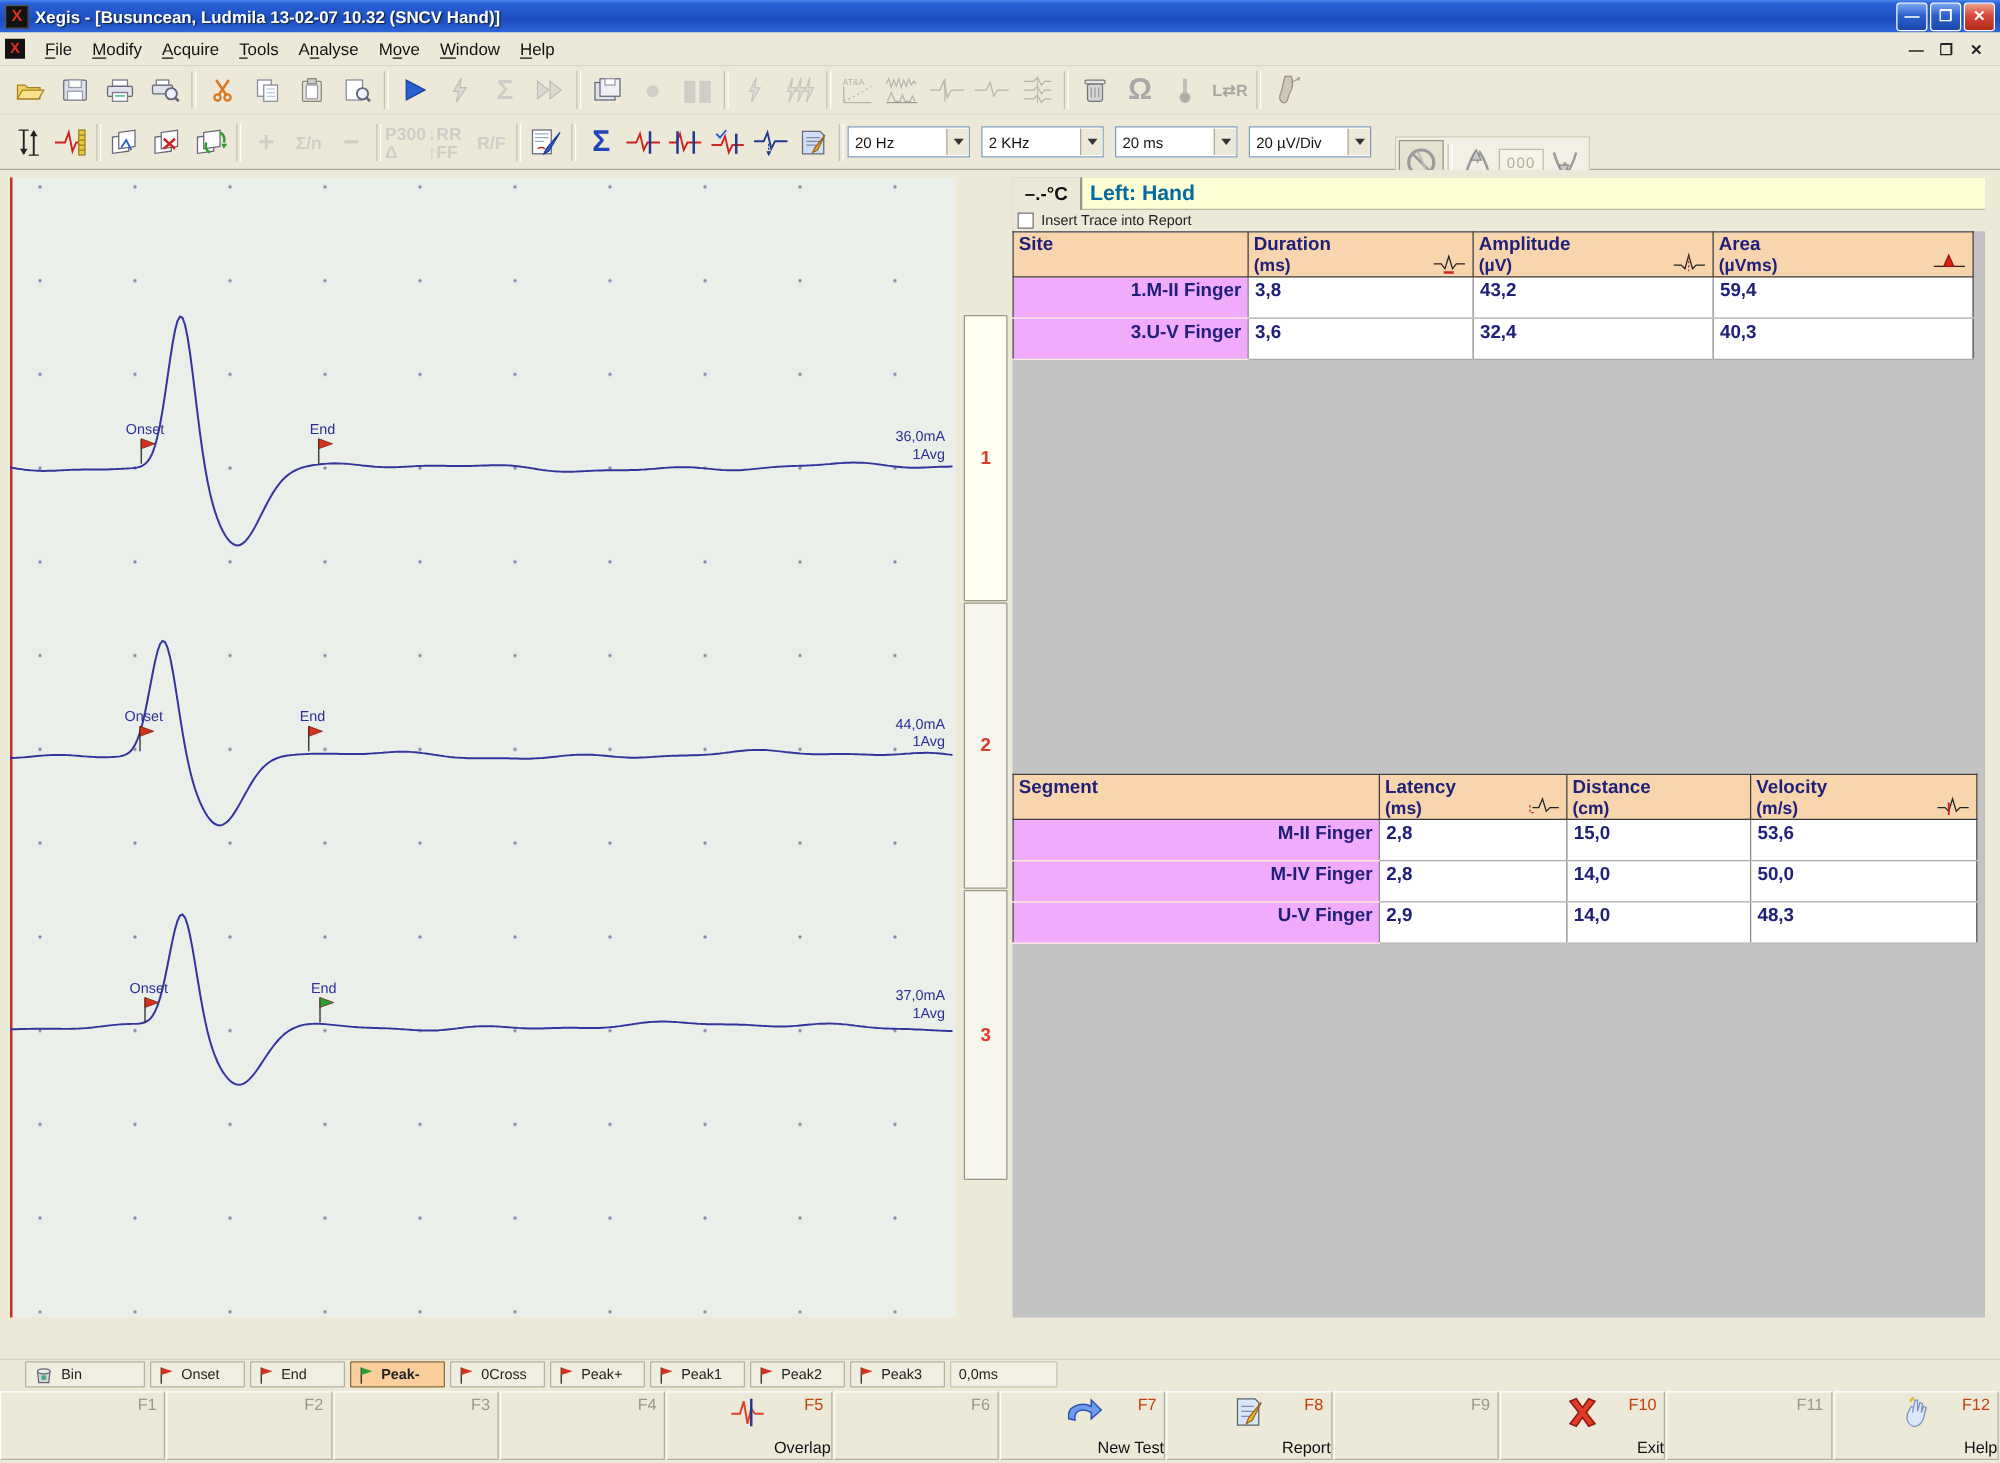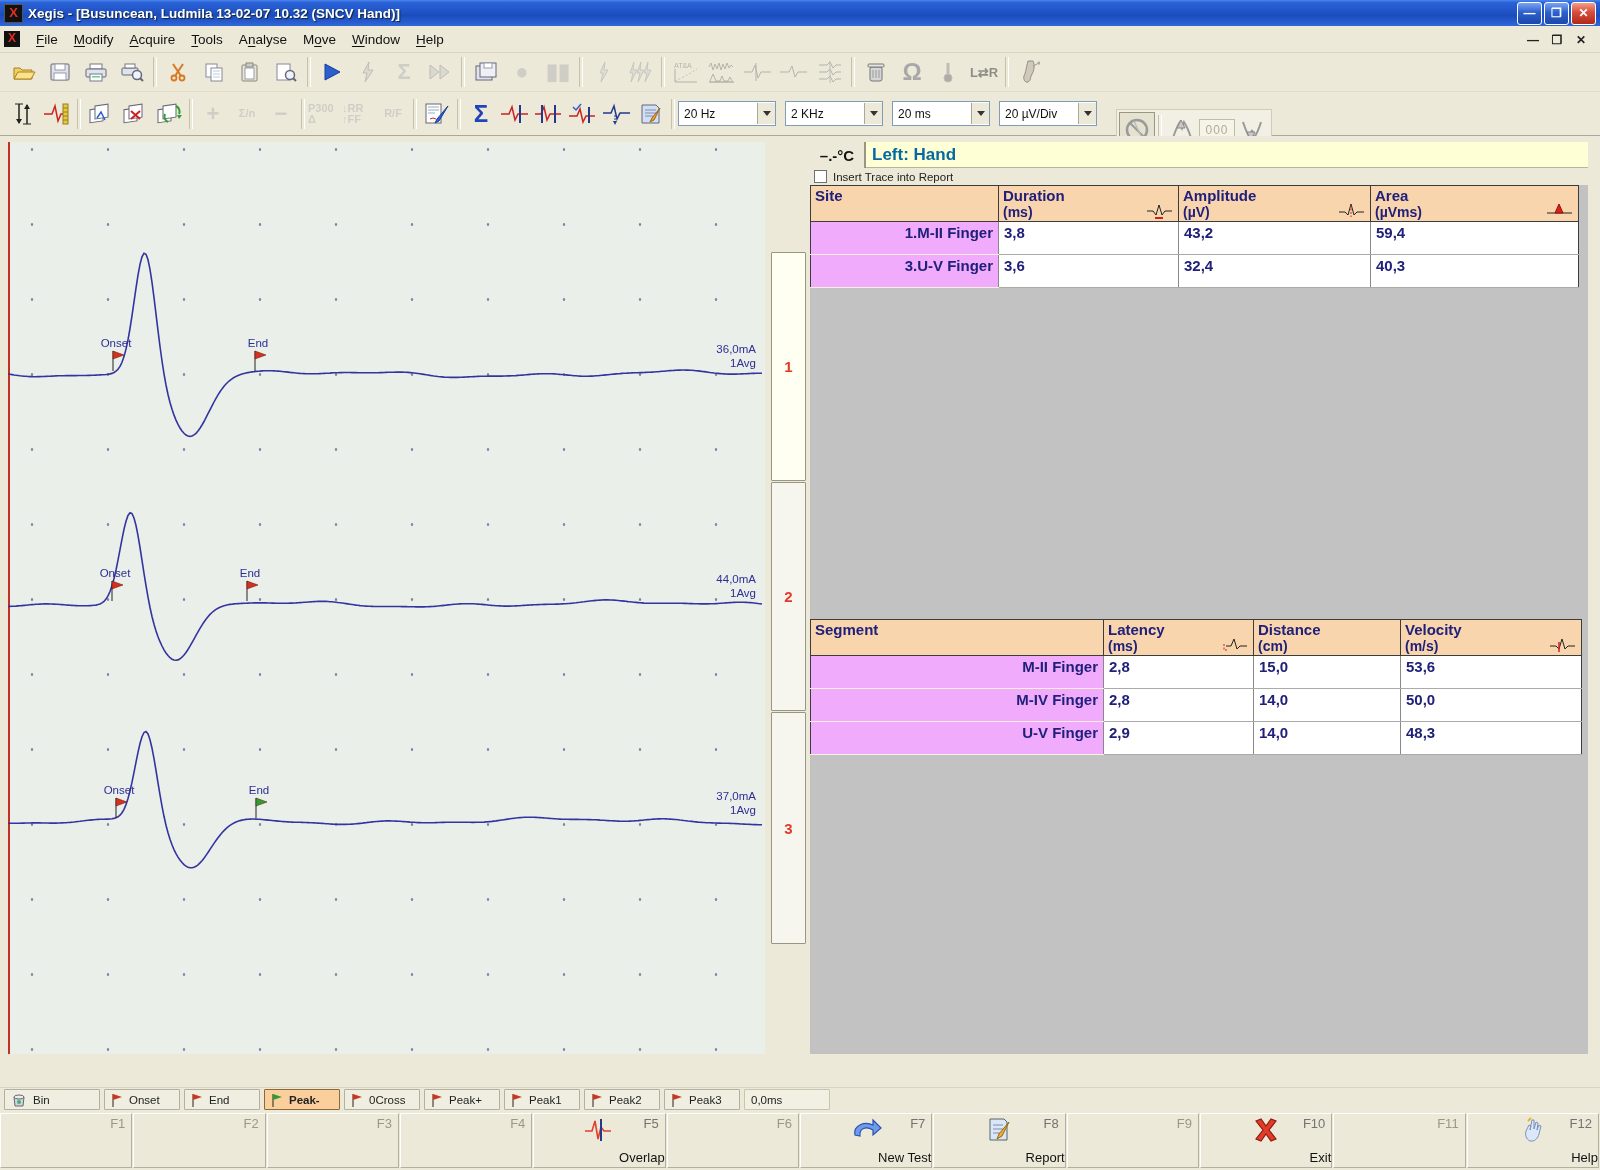--- a/index.html
+++ b/index.html
@@ -34,21 +34,21 @@
   .toolbar{position:absolute;left:0;width:1600px;background:#ece9d8;display:flex;align-items:center;
     padding:0 6px;box-sizing:border-box;}
   .tb1{top:53px;height:39px;border-bottom:1px solid #e0dcc8;}
   .tb2{top:92px;height:44px;border-bottom:1px solid #aca899;}
   .tbtn{width:36px;height:33px;display:flex;align-items:center;justify-content:center;flex:none;}
   .tbtn.sm{width:34px;}
   .tbtn.disabled{opacity:.55;filter:grayscale(1);}
   .sep{width:2px;height:30px;margin:0 3px;border-left:1px solid #c6c2ae;border-right:1px solid #fff;flex:none;}
   .glyph{font-size:22px;color:#b8b8b8;font-weight:bold;line-height:1;}
   .glyph.blue{color:#2244bb;}
-  .glyph.small{font-size:11px;line-height:1;}
+  .glyph.small{font-size:14px;line-height:1;}
   .combo{width:96px;height:23px;background:#fff;border:1px solid #7f9db9;display:flex;align-items:center;
     font-size:12px;color:#111;flex:none;margin-right:9px;}
   .combo span{flex:1;padding-left:5px;}
   .combo .btn{width:17px;height:21px;background:#ece9d8;border-left:1px solid #aca899;display:flex;align-items:center;justify-content:center;}
   .combo .btn i{width:0;height:0;border:4px solid transparent;border-top:5px solid #333;margin-top:4px;}
   .island{display:flex;align-items:center;background:#f2f0e4;border:1px solid #d0ccb8;padding:2px;margin-left:10px;margin-top:32px;}
   .island .tbtn.checked{border:1px solid #9a9684;background:#e6e2d0;}
   .counterbox{width:34px;height:20px;border:1px solid #c0bca8;background:#f6f4e8;color:#b0ac98;
     font-size:12px;display:flex;align-items:center;justify-content:center;letter-spacing:1px;flex:none;}
   
@@ -80,32 +80,32 @@
   table.datatable th .unit{display:block;font-size:14px;}
   table.datatable td{font-size:15px;font-weight:bold;color:#20207a;padding:2px 5px;vertical-align:top;
     border-left:1px solid #888;border-bottom:1px solid #aaa;background:#fff;}
   table.datatable td.site{background:#f0abfc;border-bottom:1px solid #fdeedd;border-left:none;text-align:right;}
   .t1{left:0;top:43px;width:768px;}
   .t2{left:0;top:477px;width:771px;}
   .t1 th,.t1 td{height:33px;box-sizing:border-box;}
   .t2 th,.t2 td{height:33px;box-sizing:border-box;}
   
   .tabbar{position:absolute;left:0;top:1087px;width:1600px;height:24px;background:#ece9d8;
-    display:flex;align-items:stretch;padding:1px 4px;box-sizing:border-box;gap:4px;border-top:1px solid #d8d4c0;}
+    display:flex;align-items:stretch;padding:1px 20px;box-sizing:border-box;gap:4px;border-top:1px solid #d8d4c0;}
   .tab{border:1px solid #b4b0a0;border-radius:1px;background:#f0eee0;display:flex;align-items:center;
     font-size:11.5px;color:#222;padding:0 6px;width:76px;flex:none;gap:6px;box-sizing:border-box;}
   .tab.wide{width:96px;}
   .tab.active{background:#fbcf9b;border-color:#8a6a3a;font-weight:bold;}
   .tab.plain{border-color:#c8c4b0;background:#f2f0e2;width:86px;}
   
   .fkeys{position:absolute;left:0;top:1113px;width:1600px;height:55px;display:flex;}
   .fcell{flex:1;border:1px solid #b4b0a0;border-left-color:#fff;border-top-color:#fff;background:#ece9d8;
     position:relative;margin-right:1px;}
   .fcell .fk{position:absolute;right:6px;top:2px;font-size:13px;color:#9a9888;}
-  .fcell.on .fk{color:#737373;}
+  .fcell.on .fk{color:#c2410c;}
   .fcell .fl{position:absolute;left:0;right:0;bottom:2px;text-align:right;font-size:13px;color:#111;}
   .fcell .fic{position:absolute;left:0;right:0;top:3px;display:flex;justify-content:center;}
   .flagicon{display:inline-block;}
 </style>
 </head>
 <body>
 
 <div class="titlebar">
   <div class="app-logo">X</div>
   <div class="title-text">Xegis - [Busuncean, Ludmila 13-02-07 10.32 (SNCV Hand)]</div>
@@ -284,21 +284,21 @@
   <div class="tbtn">
       <span class="glyph" style="color:#a8a8a8;font-size:24px;">Ω</span>
     </div>
   <div class="tbtn disabled">
       <svg width="10" height="22">
         <line x1="5" y1="2" x2="5" y2="14" stroke="#999" stroke-width="3"></line>
         <circle cx="5" cy="17" r="4" fill="#c66" stroke="#999"></circle>
       </svg>
     </div>
   <div class="tbtn disabled">
-      <span class="glyph" style="font-size:13px;color:#14532d;">L⇄R</span>
+      <span class="glyph" style="font-size:13px;color:#737373;">L⇄R</span>
     </div>
   <div class="sep"></div>
   <div class="tbtn">
       <svg width="20" height="24">
         <path d="M8 1 C6 8 6 12 4 16 C3 19 5 23 8 22 C11 21 10 17 12 14 C14 11 15 5 13 1 Z" fill="#cfc9bc" stroke="#948e80"></path>
         <line x1="13" y1="6" x2="19" y2="3" stroke="#999"></line>
         <circle cx="19" cy="3" r="1.5" fill="#aaa"></circle>
       </svg>
     </div>
 </div>

